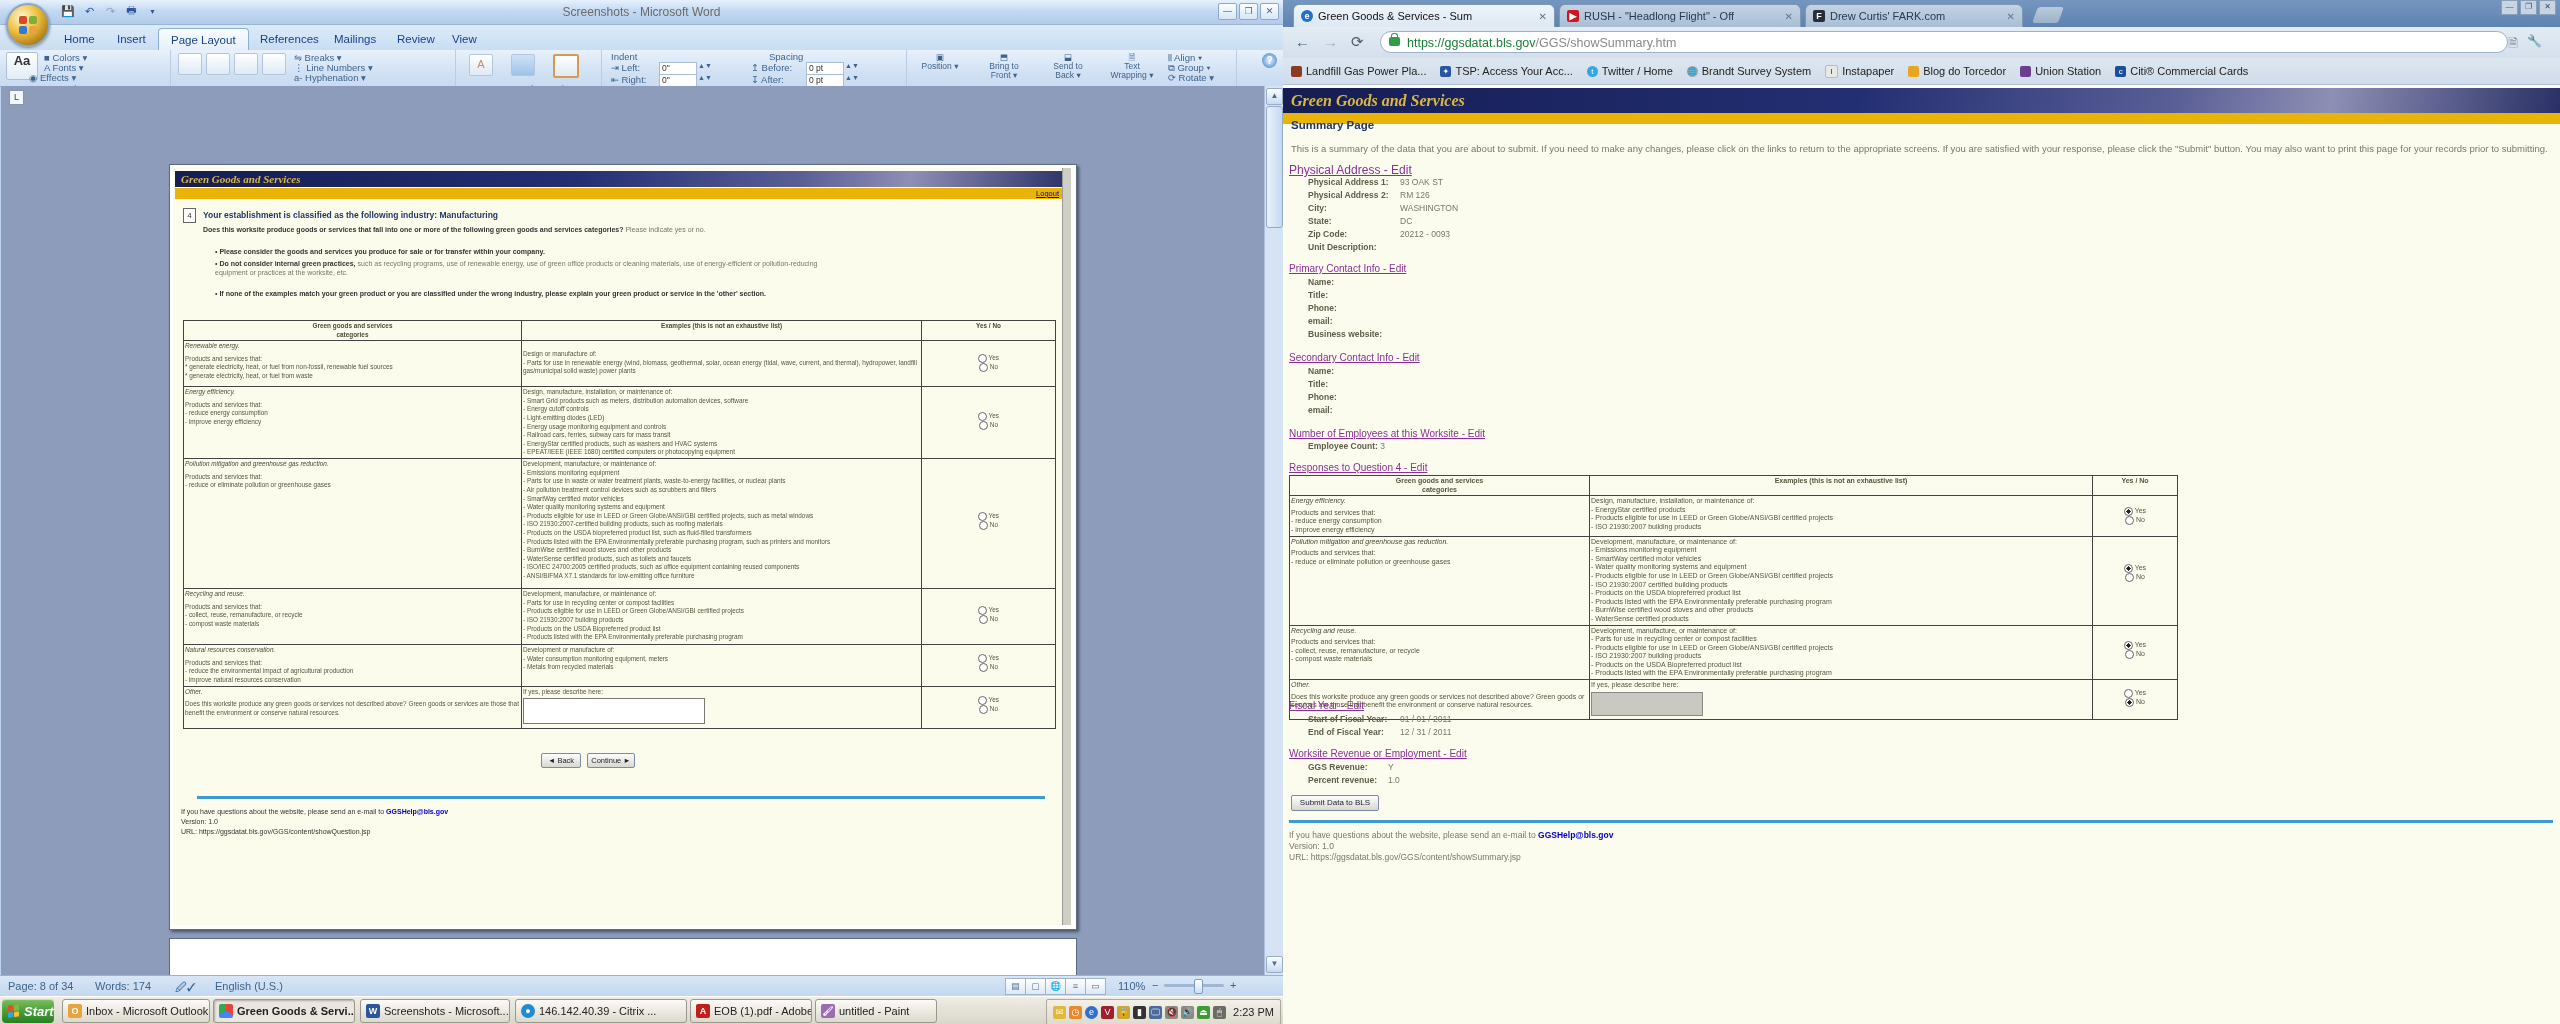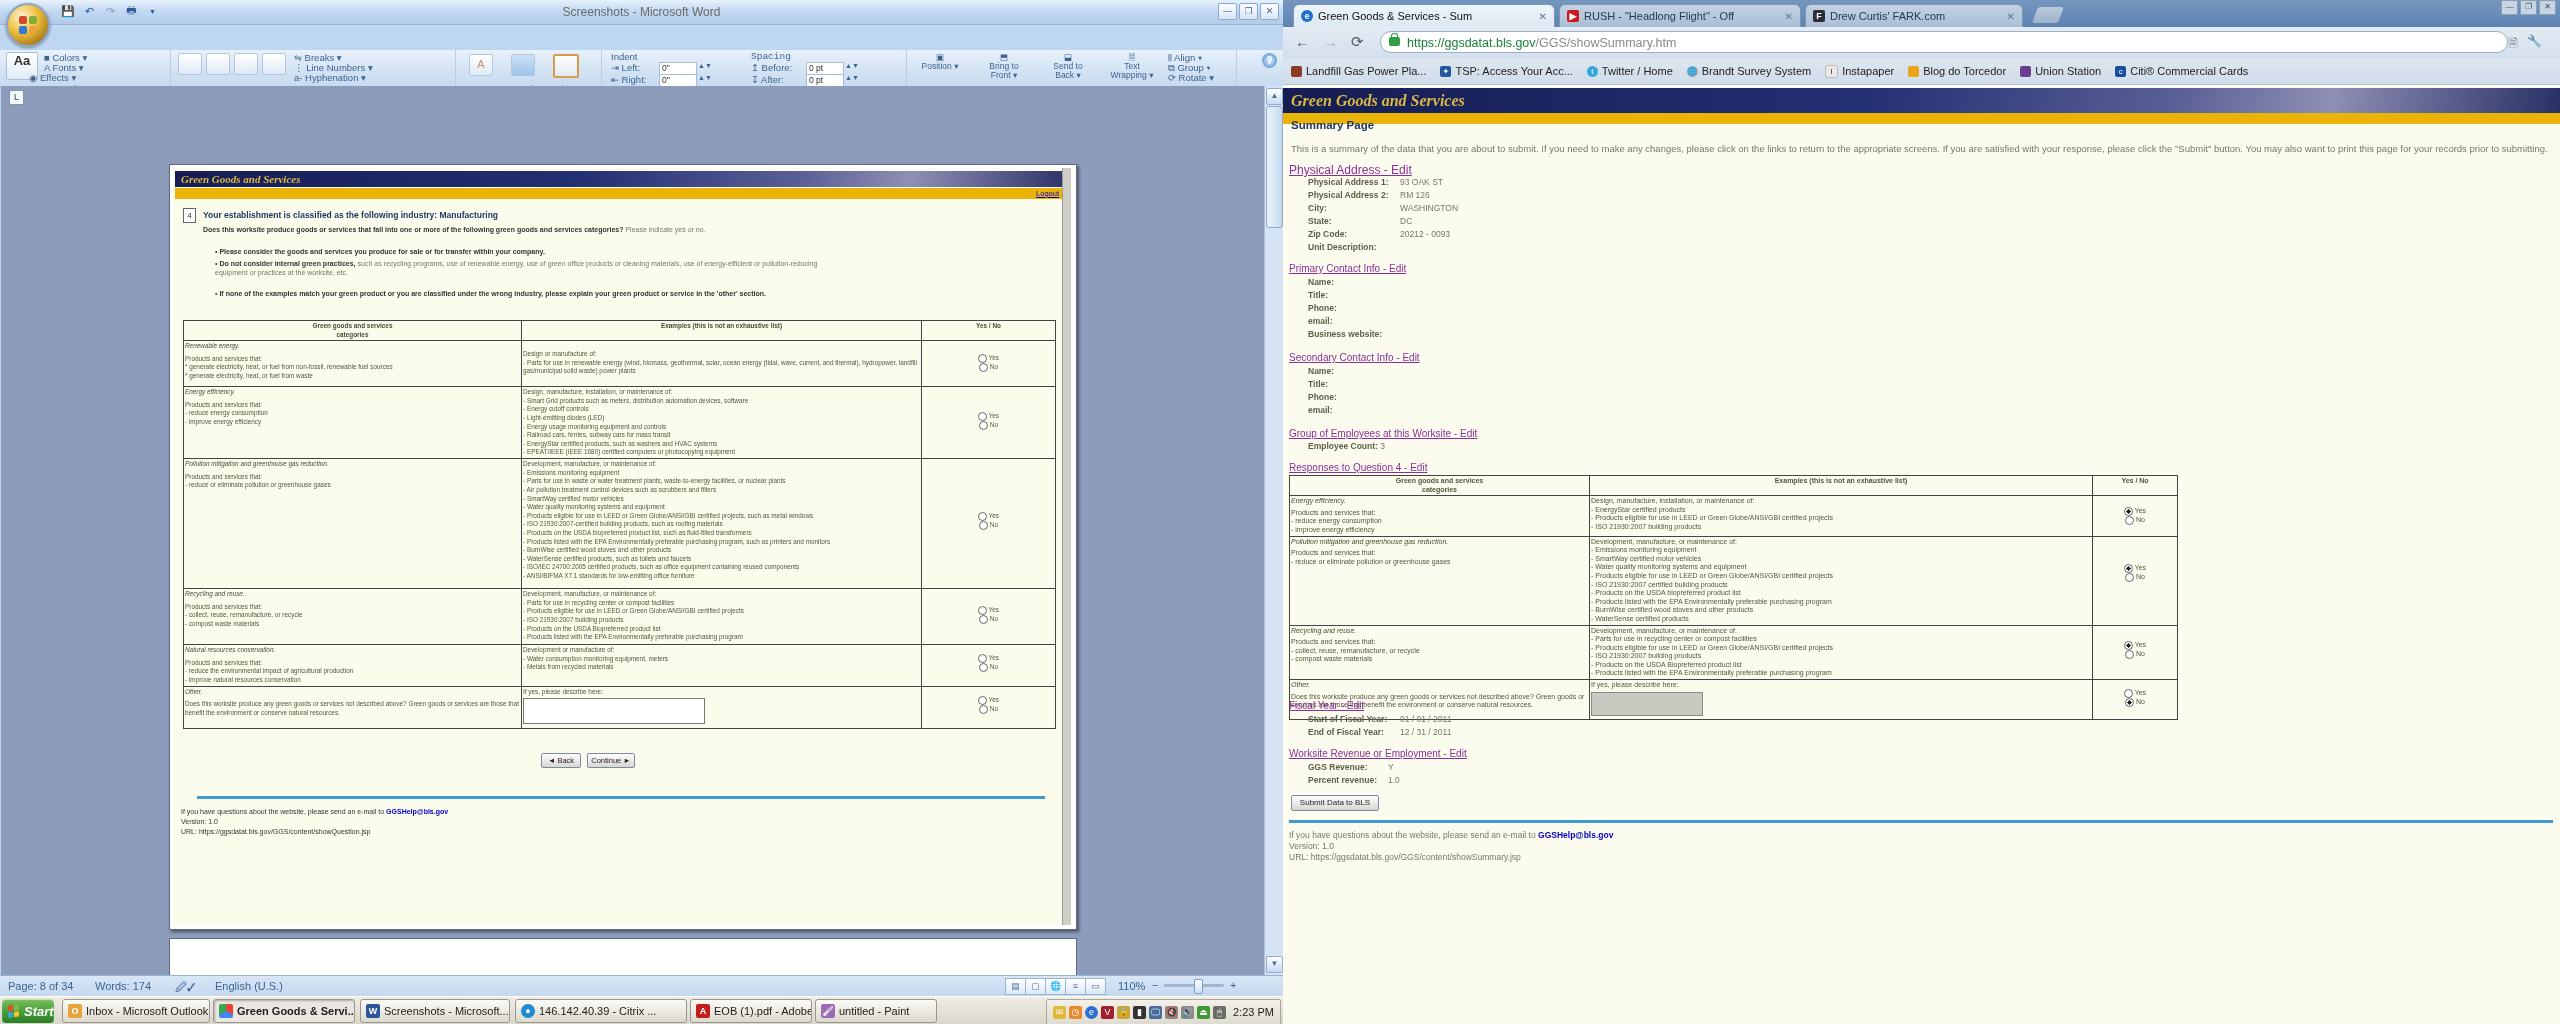--- a/index.html
+++ b/index.html
@@ -115,20 +115,29 @@
         <span class="qi" style="font-size:8px;">▾</span>
       </div>
       <div class="abs wtitle-text">Screenshots - Microsoft Word</div>
       <div class="abs" style="right:4px;top:3px;display:flex;gap:2px;">
         <span class="winbtn">—</span>
         <span class="winbtn">❐</span>
         <span class="winbtn">✕</span>
       </div>
     </div>
 
+    <div class="abs tabrow">
+      <span class="abs rtab" style="left:52px;">Home</span>
+      <span class="abs rtab" style="left:105px;">Insert</span>
+      <span class="abs rtab active" style="left:158px;">Page Layout</span>
+      <span class="abs rtab" style="left:248px;">References</span>
+      <span class="abs rtab" style="left:322px;">Mailings</span>
+      <span class="abs rtab" style="left:385px;">Review</span>
+      <span class="abs rtab" style="left:440px;">View</span>
+    </div>
 
     <div class="abs ribbon">
 
       <div class="abs rgroup" style="left:0;width:170px;">
         <div class="abs" style="left:6px;top:2px;width:30px;height:26px;border:1px solid #aabfd8;border-radius:2px;background:linear-gradient(#fff,#e2ecf7);text-align:center;font-size:13px;color:#333;"><b>Aa</b></div>
         <div class="abs smalltxt" style="left:44px;top:2px;">■ <span>Colors</span> ▾</div>
         <div class="abs smalltxt" style="left:44px;top:12px;">A <span>Fonts</span> ▾</div>
         <div class="abs smalltxt" style="left:29px;top:22px;">◉ <span>Effects</span> ▾</div>
         <div class="abs rgl">Themes</div>
       </div>
@@ -152,21 +161,21 @@
       </div>
 
       <div class="abs rgroup" style="left:601px;width:305px;">
         <div class="abs smalltxt" style="left:10px;top:1px;">Indent</div>
         <div class="abs smalltxt" style="left:10px;top:12px;">⇥ <span>Left:</span></div>
         <div class="abs spin" style="left:58px;top:12px;">0"</div>
         <div class="abs smalltxt" style="left:97px;top:12px;font-size:7px;">▲▼</div>
         <div class="abs smalltxt" style="left:10px;top:24px;">⇤ <span>Right:</span></div>
         <div class="abs spin" style="left:58px;top:24px;">0"</div>
         <div class="abs smalltxt" style="left:97px;top:24px;font-size:7px;">▲▼</div>
-        <div class="abs smalltxt" style="left:150px;top:1px;font-family:Liberation Mono, monospace;">Spacing</div>
+        <div class="abs smalltxt" style="left:168px;top:1px;">Spacing</div>
         <div class="abs smalltxt" style="left:150px;top:12px;">↥ <span>Before:</span></div>
         <div class="abs spin" style="left:205px;top:12px;">0 pt</div>
         <div class="abs smalltxt" style="left:244px;top:12px;font-size:7px;">▲▼</div>
         <div class="abs smalltxt" style="left:150px;top:24px;">↧ <span>After:</span></div>
         <div class="abs spin" style="left:205px;top:24px;">0 pt</div>
         <div class="abs smalltxt" style="left:244px;top:24px;font-size:7px;">▲▼</div>
         <div class="abs rgl">Paragraph</div>
       </div>
 
       <div class="abs rgroup" style="left:906px;width:330px;">
@@ -521,21 +530,21 @@
     </div>
 
     <div class="abs purple" style="left:6px;top:352px;font-size:10px;">Secondary Contact Info - Edit</div>
     <div class="abs" style="left:25px;top:365px;font-size:8.5px;line-height:13px;">
       <div><span class="slab">Name:</span></div>
       <div><span class="slab">Title:</span></div>
       <div><span class="slab">Phone:</span></div>
       <div><span class="slab">email:</span></div>
     </div>
 
-    <div class="abs purple" style="left:6px;top:428px;font-size:10px;">Group of Employees at this Worksite - Edit</div>
+    <div class="abs purple" style="left:6px;top:428px;font-size:10px;">Number of Employees at this Worksite - Edit</div>
     <div class="abs" style="left:25px;top:441px;font-size:8.5px;"><span class="slab">Employee Count:</span> <span class="sval">3</span></div>
 
     <div class="abs purple" style="left:6px;top:462px;font-size:10px;">Responses to Question 4 - Edit</div>
     <table class="sumtable abs" style="left:6px;top:475px;width:888px;font-size:7px;line-height:8.6px;color:#77776a;">
       <colgroup>
           <col style="width:300px">
           <col style="width:503px">
           <col style="width:85px">
         </colgroup>
       <tbody>

